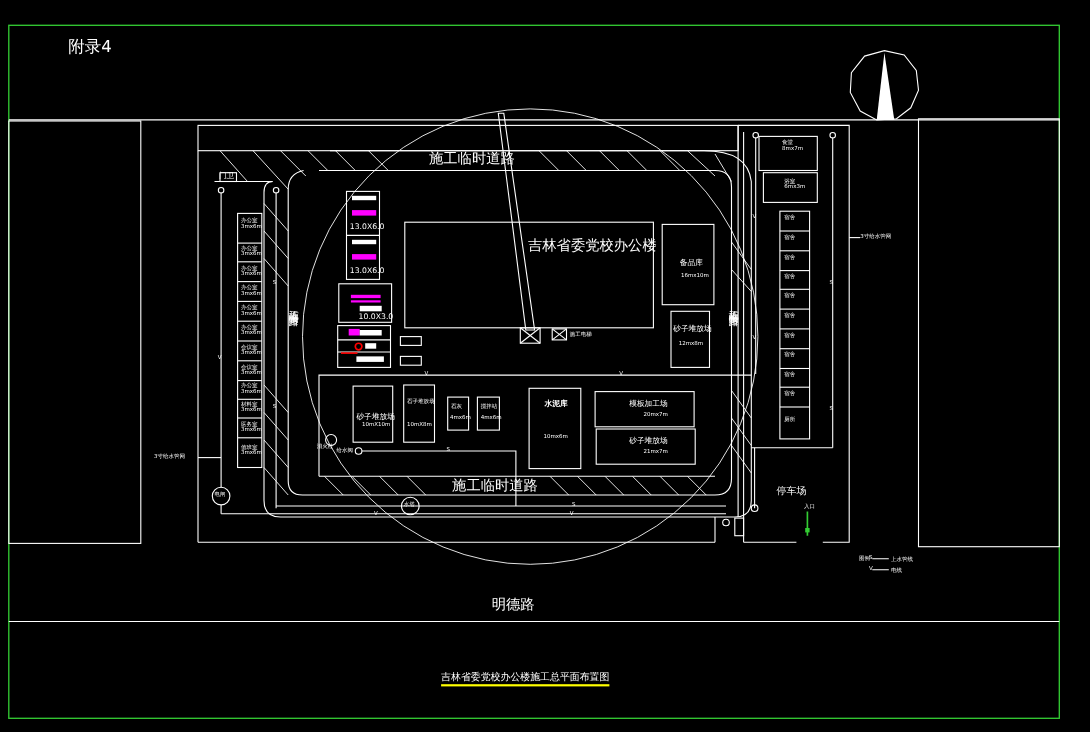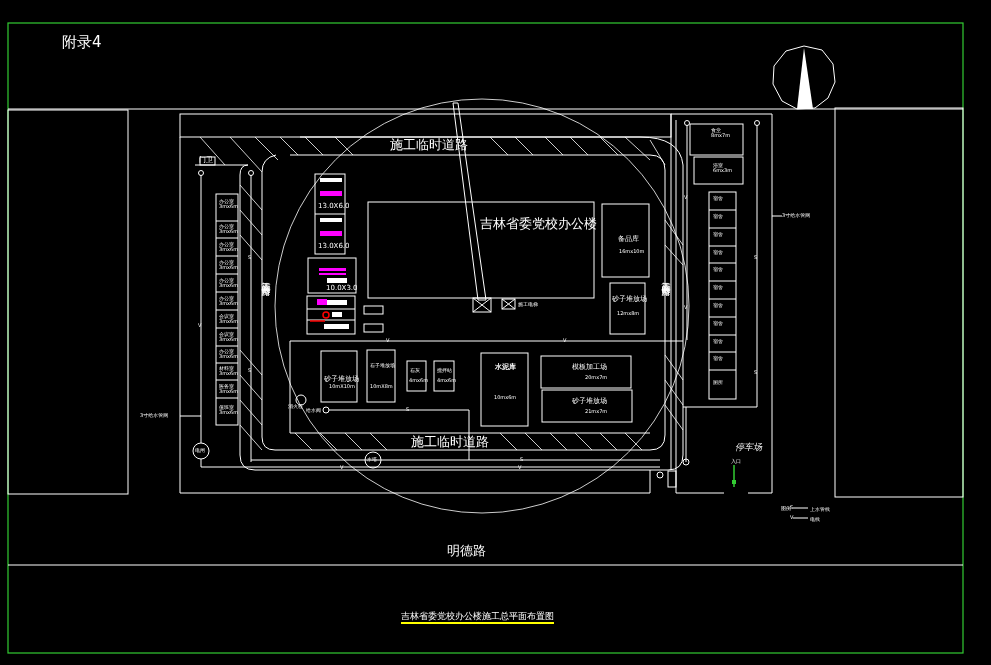--- a/index.html
+++ b/index.html
@@ -263,21 +263,21 @@
 <div class="lbl tiny" style="left:585px;top:409px;">21mx7m</div>
 
 <div class="lbl tiny" style="left:288px;top:404px;">消火栓</div>
 <div class="lbl tiny" style="left:306px;top:408px;">给水阀</div>
 <div class="lbl tiny" style="left:367px;top:457px;">水塔</div>
 <div class="lbl tiny" style="left:195px;top:448px;">电闸</div>
 
 <div class="lbl tiny" style="left:140px;top:413px;">3寸给水管网</div>
 <div class="lbl tiny" style="left:782px;top:213px;">3寸给水管网</div>
 
-<div class="lbl md" style="left:735px;top:443px;font-style:italic;">停车场</div>
+<div class="lbl md" style="left:706px;top:443px;">停车场</div>
 <div class="lbl tiny" style="left:731px;top:459px;">入口</div>
 
 <div>
   <div class="lbl tiny" style="left:781px;top:506px;">图例</div>
   <div class="lbl tiny" style="left:790px;top:505px;">S</div>
   <div class="lbl tiny" style="left:810px;top:507px;">上水管线</div>
   <div class="lbl tiny" style="left:790px;top:515px;">V</div>
   <div class="lbl tiny" style="left:810px;top:517px;">电线</div>
 </div>
 

